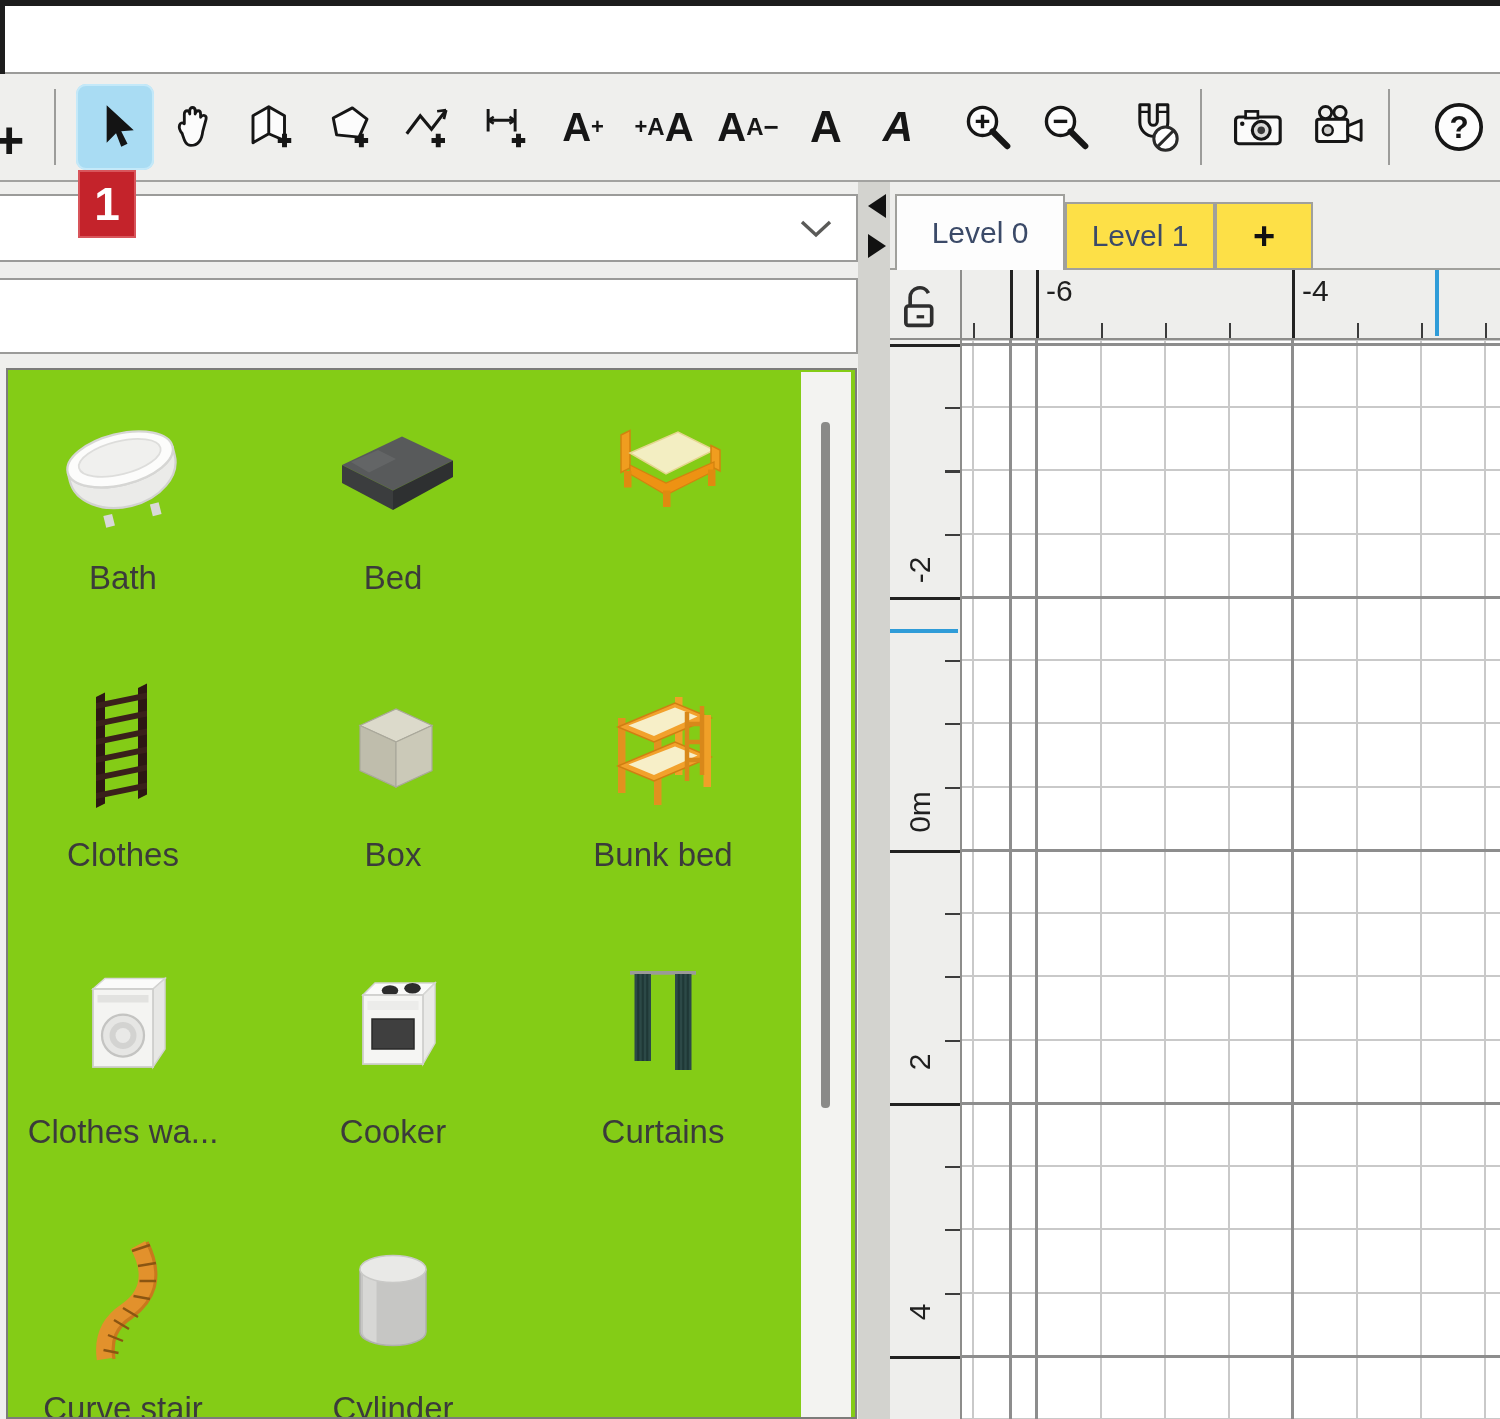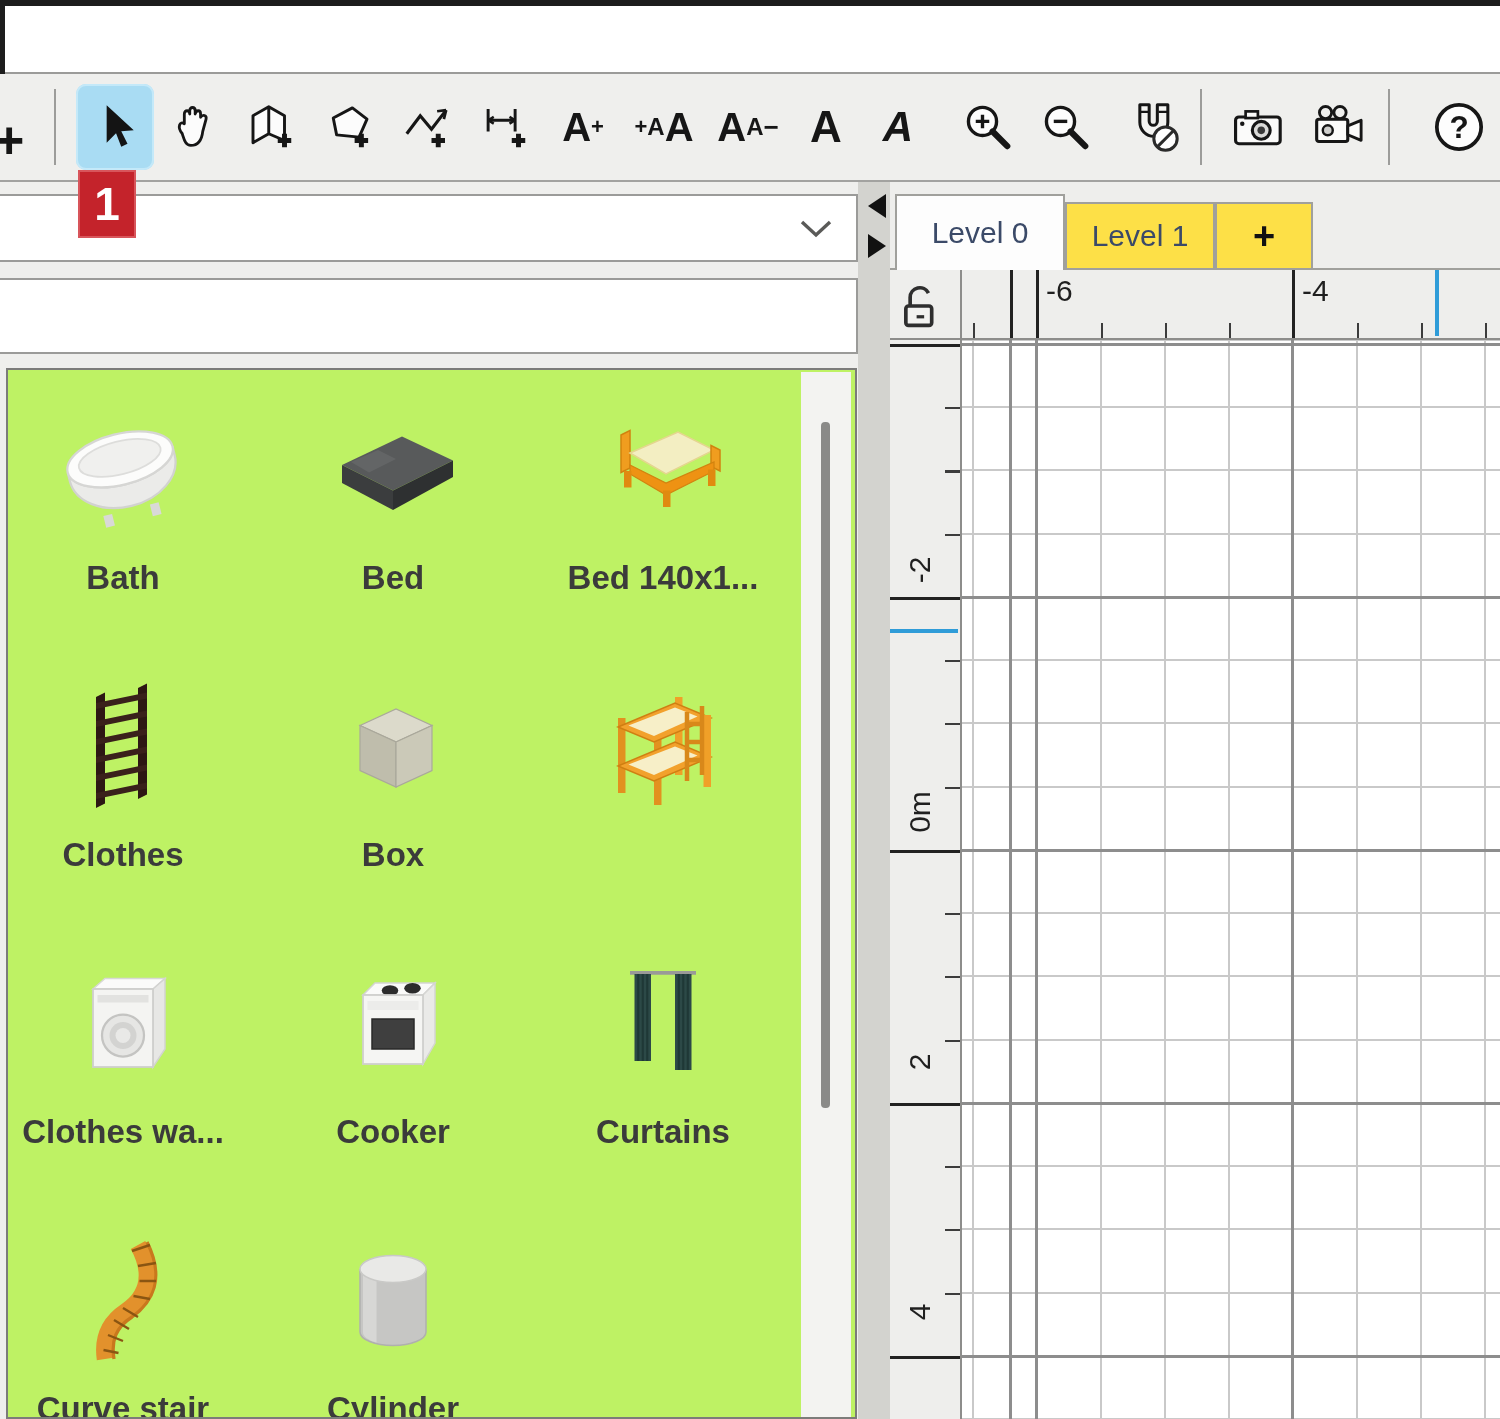--- a/index.html
+++ b/index.html
@@ -34,22 +34,22 @@
          color:#ffffff;font-size:46px;font-weight:700;display:flex;align-items:center;justify-content:center;
          z-index:50;box-shadow:inset 0 0 0 2px #d8555b;}
 
   
   .combo{position:absolute;left:-3px;top:194px;width:861px;height:68px;background:#ffffff;
          border:2px solid #9b9b99;box-sizing:border-box;}
   .combo .chev{position:absolute;right:22px;top:20px;}
   .search{position:absolute;left:-3px;top:278px;width:861px;height:76px;background:#ffffff;
           border:2px solid #9b9b99;box-sizing:border-box;font-size:30px;padding:0 14px;
           font-family:"Liberation Sans",sans-serif;color:#222;outline:none;}
-  .catalog{position:absolute;left:6px;top:368px;width:851px;height:1051px;background:#bef264;
-           border:2px solid #7c7c7a;box-sizing:border-box;overflow:hidden;font-weight:bold;}
+  .catalog{position:absolute;left:6px;top:368px;width:851px;height:1051px;background:#84cc16;
+           border:2px solid #7c7c7a;box-sizing:border-box;overflow:hidden;}
   .cat-grid{position:absolute;left:0;top:18px;display:grid;grid-template-columns:230px 230px 230px;
             column-gap:40px;grid-auto-rows:277px;}
   .tile{width:230px;text-align:center;}
   .tile .art{height:165px;display:flex;align-items:center;justify-content:center;}
   .tile .lbl{margin-top:6px;font-size:33px;color:#3b3b3b;white-space:nowrap;}
   .cat-scroll{position:absolute;right:4px;top:2px;width:50px;height:1045px;background:#f3f3f1;}
   .cat-thumb{position:absolute;left:20px;top:50px;width:9px;height:686px;background:#8a8a88;border-radius:4px;}
 
   
   .splitter{position:absolute;left:858px;top:182px;width:32px;height:1237px;background:#d3d3cf;}
@@ -287,21 +287,20 @@
             <svg width="150" height="150" viewBox="0 0 100 100">
           <polygon points="22,26 28,23 28,48 22,51" fill="#f09d1f" stroke="#d2830f" stroke-width="1"></polygon>
           <polygon points="28,38 60,24 84,36 52,52" fill="#f3eec2" stroke="#e4d68e" stroke-width="1"></polygon>
           <polygon points="82,33 88,36 88,50 82,47" fill="#f09d1f" stroke="#d2830f" stroke-width="1"></polygon>
           <polygon points="28,46 52,58 84,44 84,50 52,66 28,52" fill="#ee9213" stroke="#d2830f" stroke-width="0.8"></polygon>
           <rect x="24" y="50" width="5" height="11" fill="#e08a10"></rect>
           <rect x="80" y="49" width="5" height="11" fill="#e08a10"></rect>
           <rect x="50" y="63" width="5" height="11" fill="#e08a10"></rect>
         </svg>
           </div>
-        <div class="lbl">Bed 140x1...</div>
       </div>
 
       <div class="tile">
         <div class="art">
             <svg width="150" height="150" viewBox="0 0 100 100">
           <polygon points="32,16 38,13 38,87 32,90" fill="#2d1714"></polygon>
           <polygon points="60,10 66,7 66,81 60,84" fill="#2d1714"></polygon>
           <g fill="#3a201b">
             <polygon points="32,20 66,13 66,17 32,24"></polygon>
             <polygon points="32,32 66,25 66,29 32,36"></polygon>
@@ -333,20 +332,21 @@
           <rect x="44" y="40" width="5" height="48" fill="#e2911f"></rect>
           <rect x="58" y="16" width="5" height="52" fill="#f0a028"></rect>
           <polygon points="20,36 58,20 82,30 44,46" fill="#f2a12c" stroke="#cf7f12" stroke-width="1"></polygon>
           <polygon points="27,35 58,23 73,29 44,42" fill="#f7efc8"></polygon>
           <polygon points="20,62 58,46 82,56 44,72" fill="#f2a12c" stroke="#cf7f12" stroke-width="1"></polygon>
           <polygon points="27,61 58,49 73,55 44,68" fill="#f7efc8"></polygon>
           <rect x="77" y="28" width="5" height="48" fill="#f0a028"></rect>
           <path d="M66 26 V72 M76 22 V68 M66 34 h10 M66 46 h10 M66 58 h10" stroke="#d8881a" stroke-width="3" fill="none"></path>
         </svg>
           </div>
+        <div class="lbl">Bunk bed</div>
       </div>
 
       <div class="tile">
         <div class="art">
             <svg width="150" height="150" viewBox="0 0 100 100">
           <polygon points="30,26 38,19 78,19 70,26" fill="#fbfbfa" stroke="#d8d8d6" stroke-width="1"></polygon>
           <polygon points="70,26 78,19 78,66 70,78" fill="#e7e7e5" stroke="#d3d3d1" stroke-width="1"></polygon>
           <rect x="30" y="26" width="40" height="52" fill="#f4f4f2" stroke="#cfcfcd" stroke-width="1.2"></rect>
           <rect x="33" y="30" width="34" height="5" fill="#e2e2e0"></rect>
           <circle cx="50" cy="57" r="14" fill="#e6e6e4" stroke="#c4c4c2" stroke-width="1.5"></circle>

